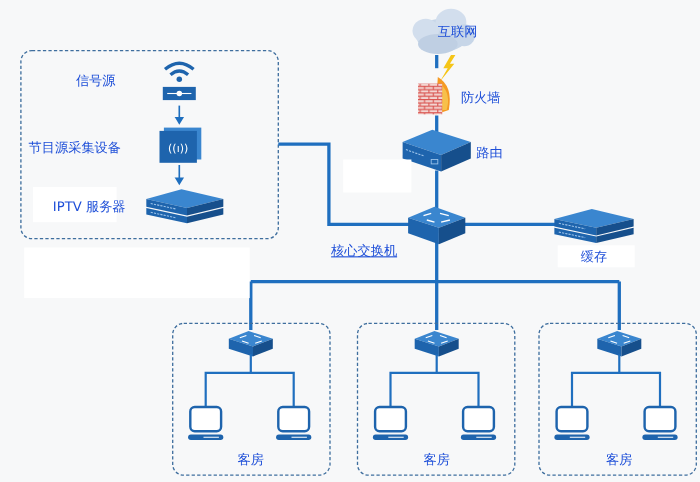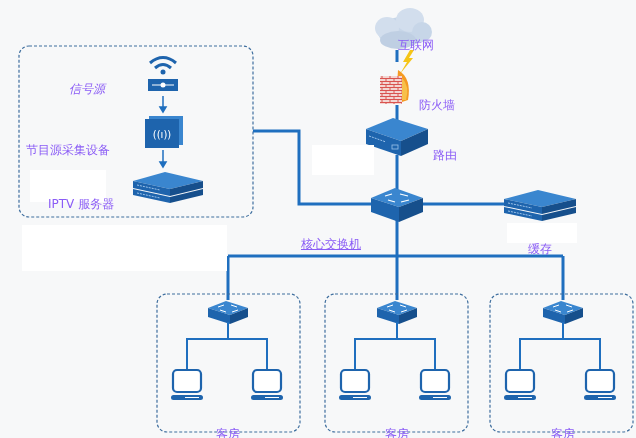--- a/index.html
+++ b/index.html
@@ -1,19 +1,19 @@
 <!DOCTYPE html>
 <html><head>
 <meta charset="utf-8">
 <style>
   html, body { margin:0; padding:0; }
   body { width:636px; height:438px; background:#f7f8f9; position:relative; overflow:hidden;
          font-family:"DejaVu Sans", sans-serif; color:#333; }
   #stage { position:absolute; left:0; top:0; width:636px; height:438px; }
-  .lbl { position:absolute; font-size:12px; color:#8b5cf6; white-space:nowrap;margin-top:16px; }
+  .lbl { position:absolute; font-size:12px; color:#1d4ed8; white-space:nowrap; }
   .whitebox { position:absolute; background:#ffffff; }
 </style>
 </head>
 <body>
 
 <div id="stage">
   <svg id="svg" width="636" height="438" viewBox="0 0 636 438" xmlns="http://www.w3.org/2000/svg" style="position:absolute;left:0;top:0;">
     <defs>
       <pattern id="brick" width="8" height="6" patternUnits="userSpaceOnUse">
         <rect width="8" height="6" fill="#f3d6d2"></rect>
@@ -169,21 +169,21 @@
           </g>
         </g>
       </g>
   </svg>
 
   <div class="whitebox" style="left:30px;top:170px;width:76px;height:32px;"></div>
   <div class="whitebox" style="left:22px;top:225px;width:205px;height:46px;"></div>
   <div class="whitebox" style="left:312px;top:145px;width:62px;height:30px;"></div>
   <div class="whitebox" style="left:507px;top:223px;width:70px;height:20px;"></div>
 
-  <span class="lbl" style="left:69px;top:65px;font-style:italic;">信号源</span>
+  <span class="lbl" style="left:69px;top:65px;">信号源</span>
   <span class="lbl" style="left:48px;top:180px;">IPTV 服务器</span>
   <span class="lbl" style="left:26px;top:126px;">节目源采集设备</span>
   <span class="lbl" style="left:398px;top:21px;font-size:12px;">互联网</span>
   <span class="lbl" style="left:419px;top:81px;">防火墙</span>
   <span class="lbl" style="left:433px;top:131px;text-align:right;">路由</span>
   <span class="lbl" style="left:301px;top:220px;text-decoration:underline;">核心交换机</span>
   <span class="lbl" style="left:528px;top:225px;text-align:center;">缓存</span>
 
   <div id="room-labels">
       <span class="lbl" style="left: 216px; top: 410px;">客房</span>

